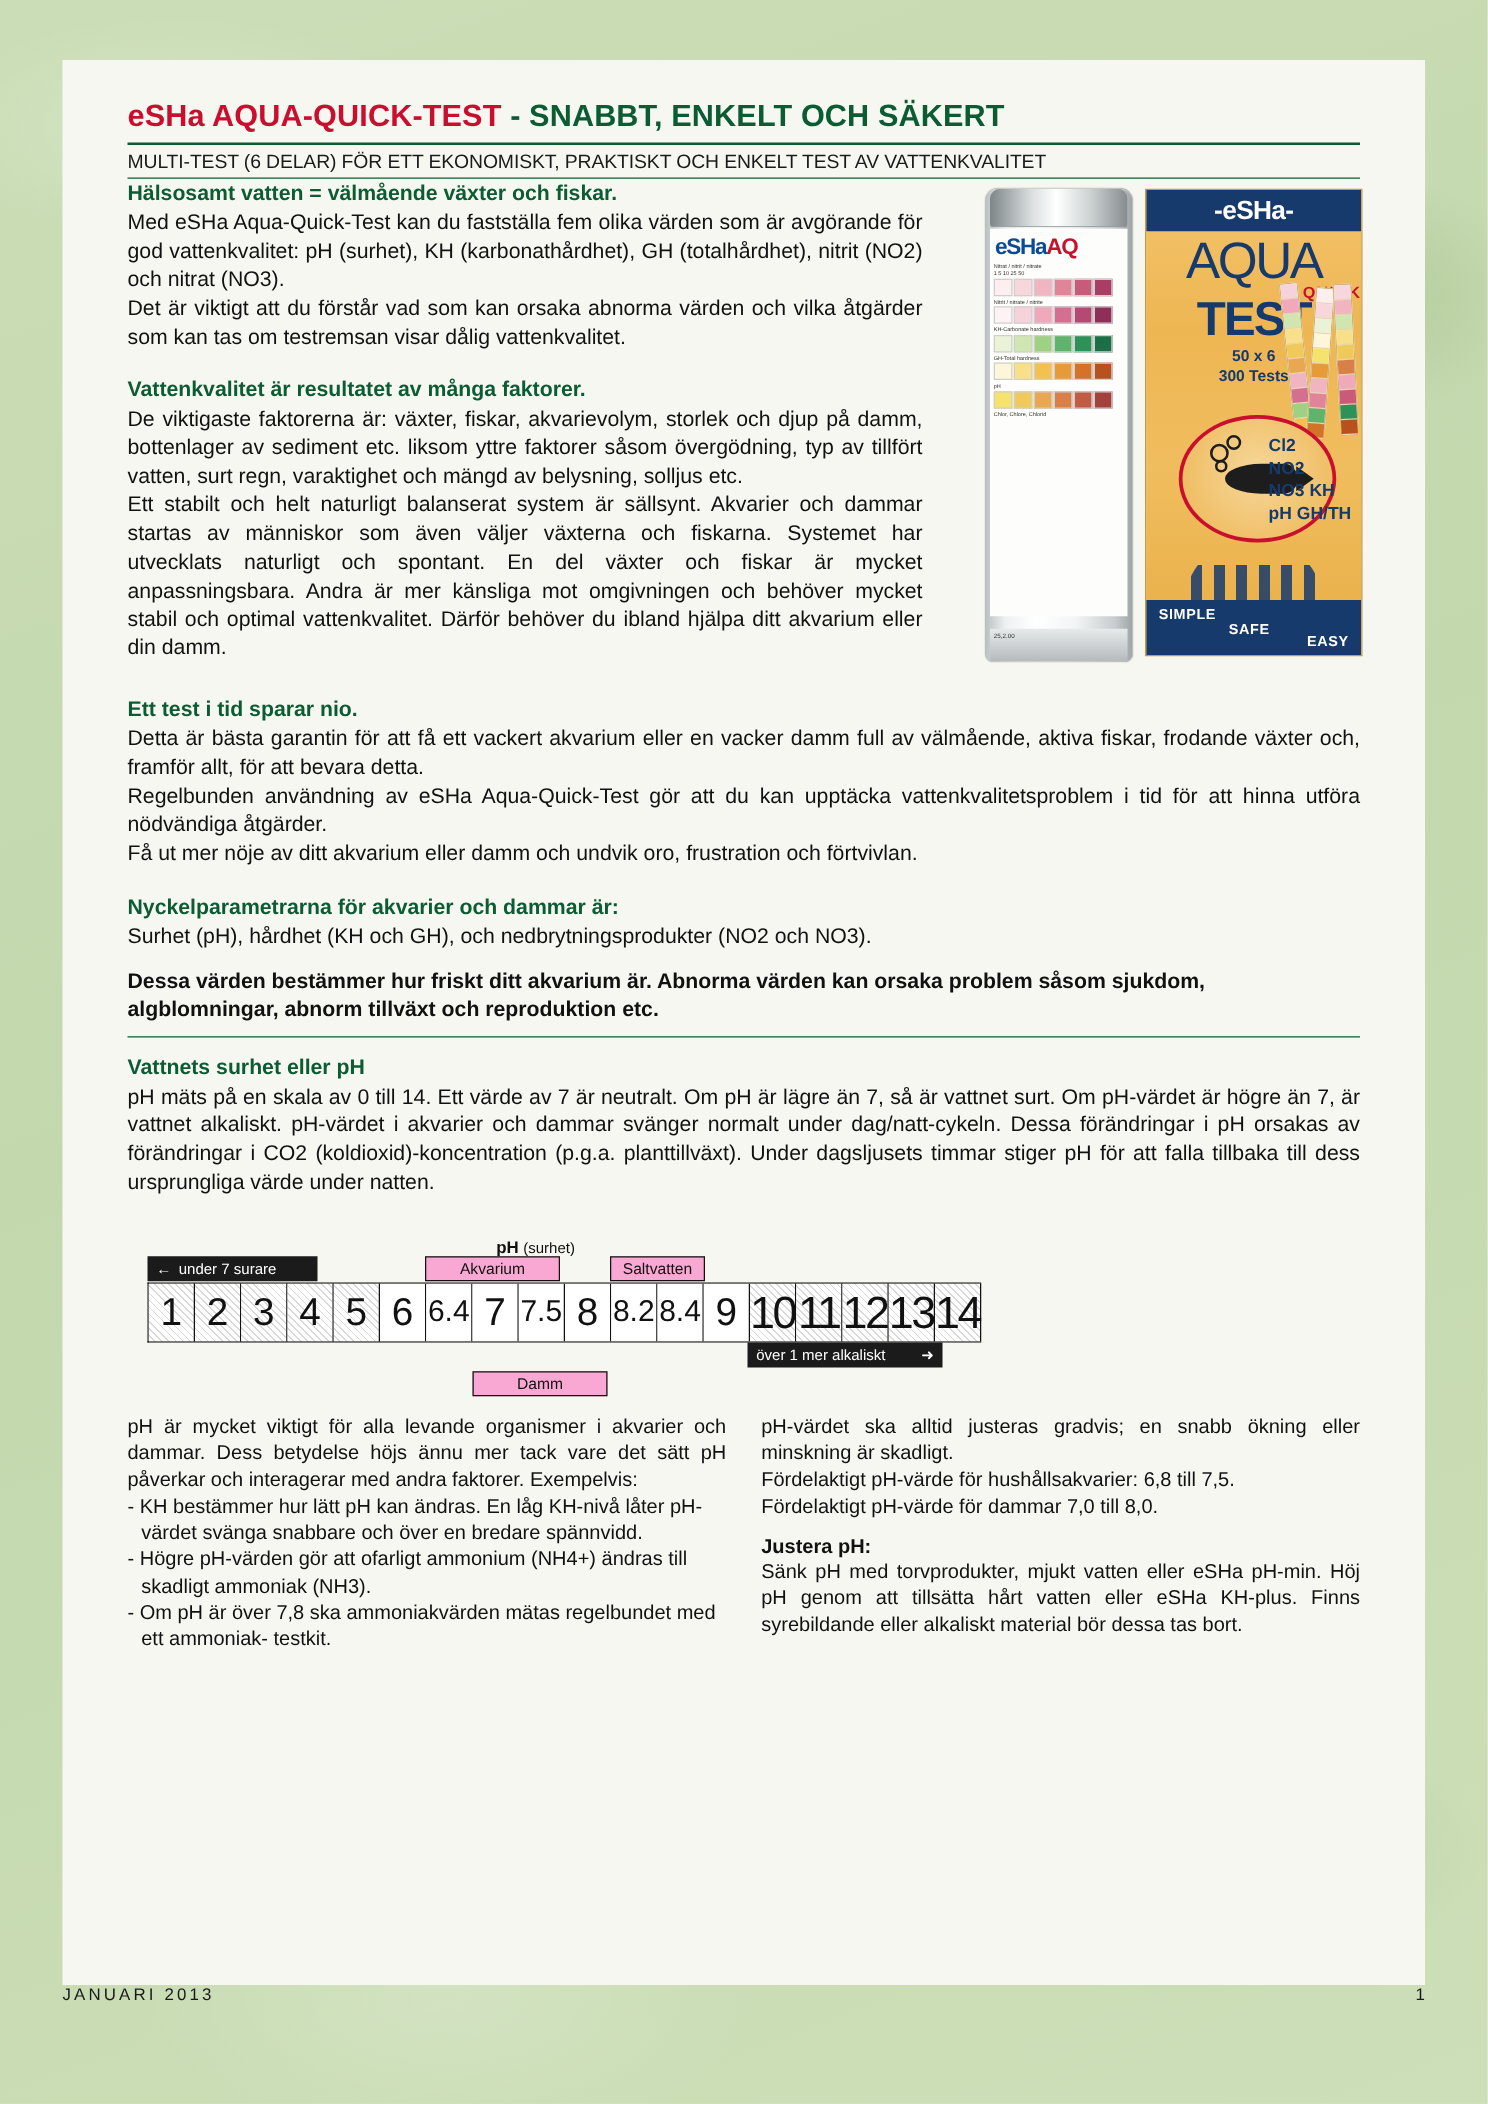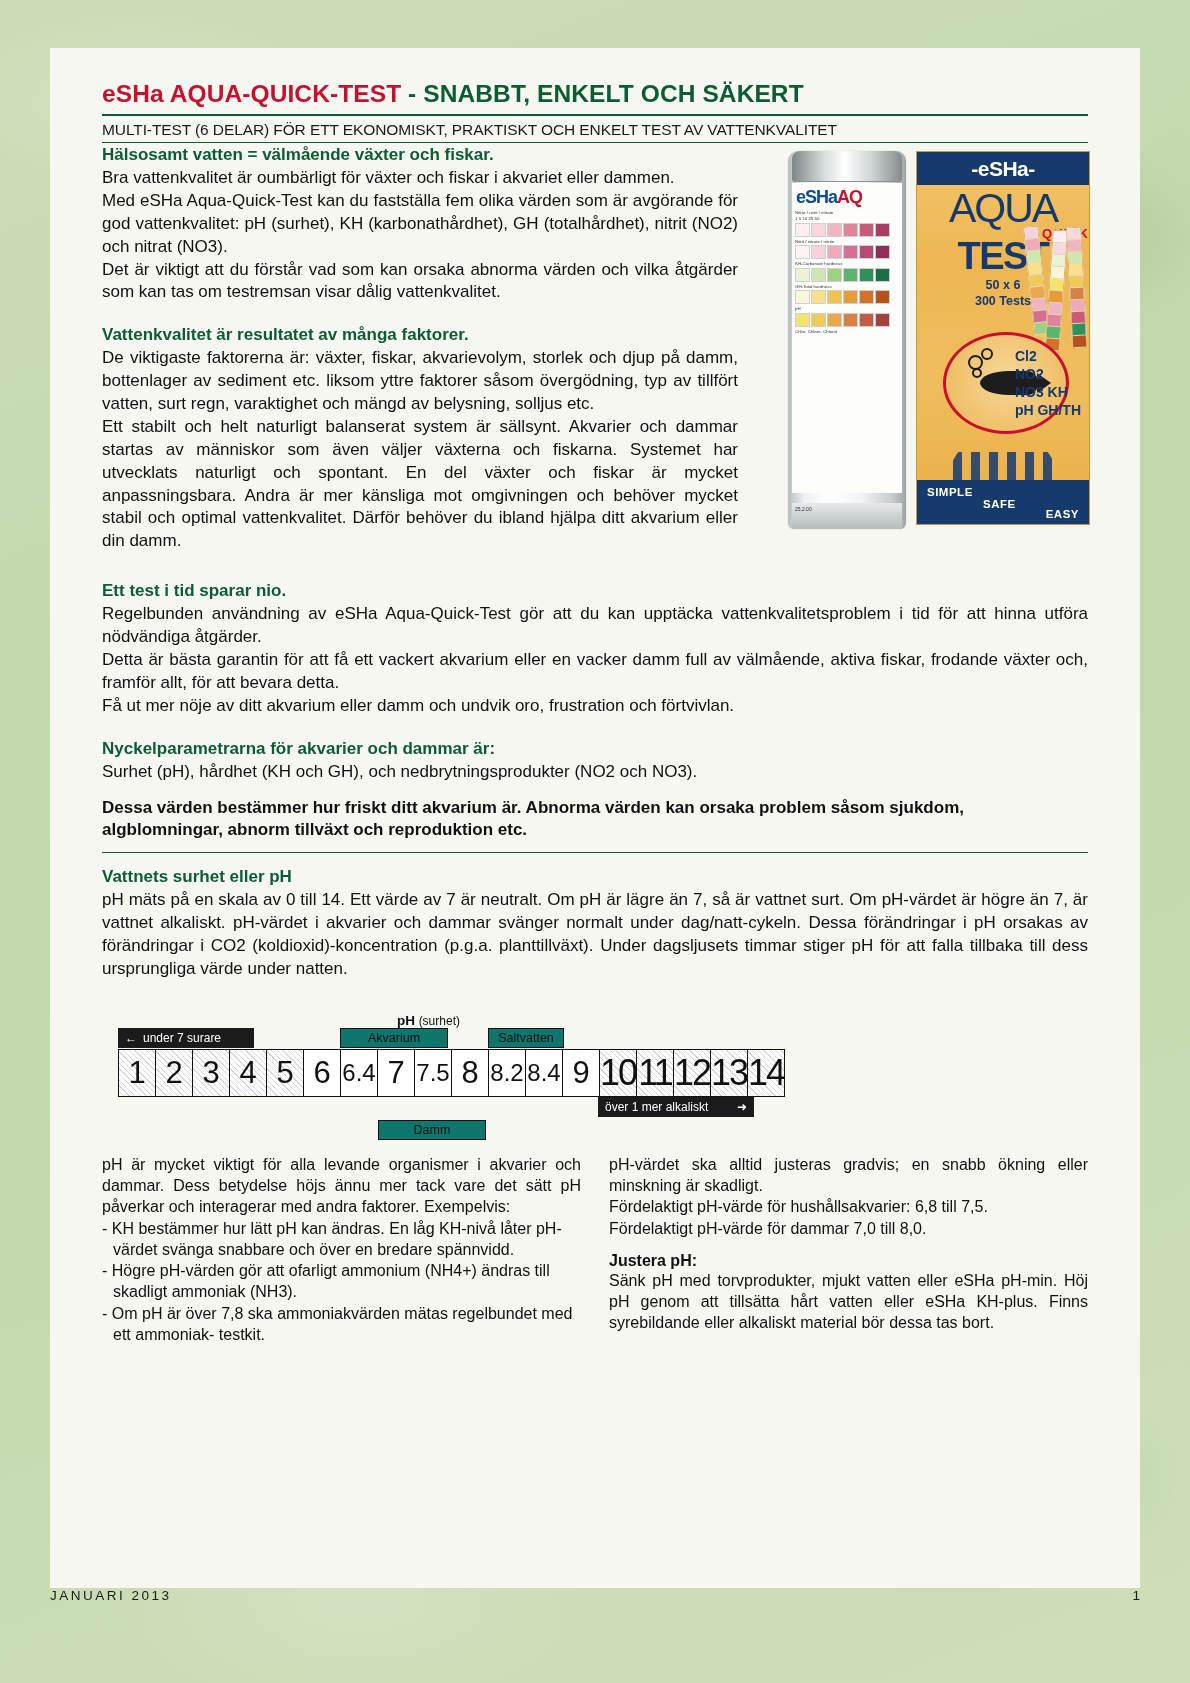--- a/index.html
+++ b/index.html
@@ -166,21 +166,21 @@
     position:absolute;left:287px;top:0;font-size:13px;color:#111;white-space:nowrap;
   }
   .ph-title b{font-size:13.5px;}
   .ph-title span{font-size:12px;}
   .tag-black{
     position:absolute;height:20px;background:#1b1b1b;color:#fff;
     font-size:12px;display:flex;align-items:center;padding:0 7px;box-sizing:border-box;
     white-space:nowrap;
   }
   .tag-white{
-    position:absolute;height:20px;background:#0f766e;border:1.6px solid #111;color:#111;
+    position:absolute;height:20px;background:#f9a8d4;border:1.6px solid #111;color:#111;
     font-size:12.5px;display:flex;align-items:center;justify-content:center;
     box-sizing:border-box;white-space:nowrap;text-align:center;
   }
   .scale-row{
     position:absolute;left:8px;top:36px;display:flex;border:1.6px solid #111;
     border-right:none;height:46px;box-sizing:content-box;
   }
   .cell{
     width:37px;height:46px;border-right:1.6px solid #111;box-sizing:border-box;
     display:flex;align-items:center;justify-content:center;
@@ -221,21 +221,20 @@
     <h1 class="title">
       <span class="red">eSHa AQUA-QUICK-TEST</span><span class="green"> - SNABBT, ENKELT OCH SÄKERT</span>
     </h1>
     <div class="rule-thick"></div>
     <div class="subtitle">MULTI-TEST (6 DELAR) FÖR ETT EKONOMISKT, PRAKTISKT OCH ENKELT TEST AV VATTENKVALITET</div>
     <div class="rule-thin"></div>
 
     <div class="intro-wrap">
       <div class="intro-col">
         <p class="h-green">Hälsosamt vatten  =  välmående växter och fiskar.</p>
-        <p class="body just">Bra vattenkvalitet är oumbärligt för växter och fiskar i akvariet eller dammen.</p>
         <p class="body just">Med eSHa Aqua-Quick-Test kan du fastställa fem olika värden som är avgörande för god vattenkvalitet: pH (surhet), KH (karbonathårdhet), GH (totalhårdhet), nitrit (NO2) och nitrat (NO3).</p>
         <p class="body just">Det är viktigt att du förstår vad som kan orsaka abnorma värden och vilka åtgärder som kan tas om testremsan visar dålig vattenkvalitet.</p>
         <div class="spacer-md"></div>
         <p class="h-green">Vattenkvalitet är resultatet av många faktorer.</p>
         <p class="body just">De viktigaste faktorerna är: växter, fiskar, akvarievolym, storlek och djup på damm, bottenlager av sediment etc. liksom yttre faktorer såsom övergödning, typ av tillfört vatten, surt regn, varaktighet och mängd av belysning, solljus etc.</p>
         <p class="body just">Ett stabilt och helt naturligt balanserat system är sällsynt. Akvarier och dammar startas av människor som även väljer växterna och fiskarna. Systemet har utvecklats naturligt och spontant. En del växter och fiskar är mycket anpassningsbara. Andra är mer känsliga mot omgivningen och behöver mycket stabil och optimal vattenkvalitet. Därför behöver du ibland hjälpa ditt akvarium eller din damm.</p>
       </div>
 
       <div class="photos">
 
@@ -365,22 +364,22 @@
             <span style="left:66px;top:18px">SAFE</span>
             <span style="right:10px;top:28px">EASY</span>
           </div>
         </div>
       </div>
     </div>
 
     <div class="spacer-lg"></div>
 
     <p class="h-green">Ett test i tid sparar nio.</p>
+    <p class="body just">Detta är bästa garantin för att få ett vackert akvarium eller en vacker damm full av välmående, aktiva fiskar, frodande växter och, framför allt, för att bevara detta.</p>
     <p class="body just">Regelbunden användning av eSHa Aqua-Quick-Test gör att du kan upptäcka vattenkvalitetsproblem i tid för att hinna utföra nödvändiga åtgärder.</p>
-    <p class="body just">Detta är bästa garantin för att få ett vackert akvarium eller en vacker damm full av välmående, aktiva fiskar, frodande växter och, framför allt, för att bevara detta.</p>
     <p class="body just">Få ut mer nöje av ditt akvarium eller damm och undvik oro, frustration och förtvivlan.</p>
 
     <div class="spacer-md"></div>
 
     <p class="h-green">Nyckelparametrarna för akvarier och dammar är:</p>
     <p class="body">Surhet (pH), hårdhet (KH och GH), och nedbrytningsprodukter (NO2 och NO3).</p>
     <div class="spacer-sm"></div>
     <p class="bold-blk">Dessa värden bestämmer hur friskt ditt akvarium är. Abnorma värden kan orsaka problem såsom sjukdom, algblomningar, abnorm tillväxt och reproduktion etc.</p>
     <div style="height:10px"></div>
     <div class="rule-thin"></div>

